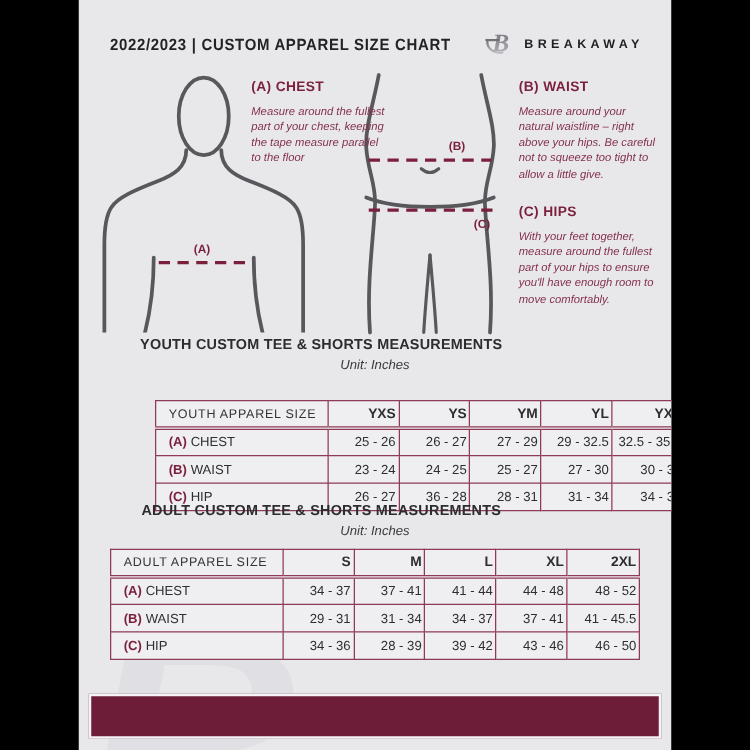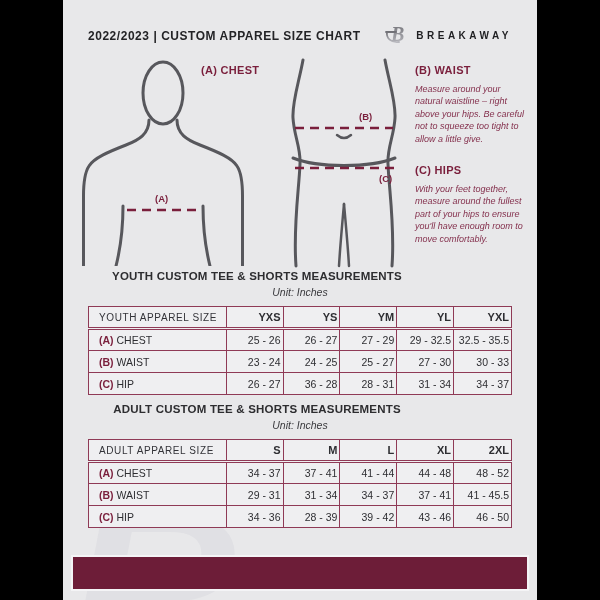--- a/index.html
+++ b/index.html
@@ -9,21 +9,21 @@
     font-family:"Liberation Sans", sans-serif;
     position:relative;
     overflow:hidden;
   }
   .flyer {
     position:absolute; left:63px; top:0; width:474px; height:600px;
     background:#e8e8ea; overflow:hidden;
   }
   
   .hdr { position:absolute; top:20px; left:25px; right:22px; height:30px;
-         display:flex; align-items:center; }
+         display:flex; align-items:center; justify-content:space-between; }
   .hdr-title { font-weight:bold; font-size:13px; letter-spacing:0.6px; color:#232326;
                transform:scaleX(0.92); transform-origin:left center; white-space:nowrap; }
   .brand { display:flex; align-items:center; gap:6px; }
   .brand-name { font-weight:bold; font-size:10px; letter-spacing:3.5px; color:#1f1f22; }
   
   .fig { position:absolute; }
   .mtext { position:absolute; z-index:2; }
   .mhead { font-weight:bold; font-size:11px; color:#7a1f3c; letter-spacing:0.3px; margin-bottom:7px; }
   .mbody { font-style:italic; font-size:9px; line-height:1.38; color:#84304d; }
   
@@ -80,20 +80,21 @@
         <path d="M42,150 C42,168 40,190 35,210"></path>
         <path d="M122,150 C122,168 124,190 129,210"></path>
       </g>
       <line x1="46" y1="154" x2="118" y2="154" stroke="#7a1f3c" stroke-width="2.6" stroke-dasharray="9 6"></line>
       <text x="74" y="146" font-size="9.5" font-weight="bold" fill="#7a1f3c">(A)</text>
     </svg>
   </div>
 
   <div class="mtext" style="left:138px; top:64px; width:110px;">
     <div class="mhead">(A) CHEST</div>
+    <div class="mbody">Measure around the fullest part of your chest, keeping the tape measure parallel to the floor</div>
   </div>
 
   <div class="fig" style="left:220px; top:56px;">
     <svg width="122" height="212" viewBox="0 0 122 212">
       <g fill="none" stroke="#57575c" stroke-width="3" stroke-linecap="round">
         <path d="M20,4 C16,26 9,46 10,62 C11,80 18,92 17,108 C16,134 10,170 13,210"></path>
         <path d="M102,4 C106,26 113,46 112,62 C111,80 104,92 105,108 C106,134 112,170 109,210"></path>
         <path d="M10,102 C35,112 87,112 112,102"></path>
       </g>
       <path d="M54,79 Q61,85 68,79" fill="none" stroke="#57575c" stroke-width="2.5" stroke-linecap="round"></path>
@@ -115,21 +116,21 @@
 
   <div class="mtext" style="left:352px; top:164px; width:120px;">
     <div class="mhead">(C) HIPS</div>
     <div class="mbody">With your feet together, measure around the fullest part of your hips to ensure you'll have enough room to move comfortably.</div>
   </div>
 
   <div class="watermark">B</div>
 
   <div class="tbl-title" style="top:270px;">YOUTH CUSTOM TEE &amp; SHORTS MEASUREMENTS</div>
   <div class="tbl-unit" style="top:286px;">Unit: Inches</div>
-  <table style="top:306px;">
+  <table style="top:320px;margin-left:36px;">
     <colgroup>
         <col style="width:138px">
         <col style="width:57px">
         <col style="width:57px">
         <col style="width:57px">
         <col style="width:57px">
         <col style="width:58px">
       </colgroup>
     <tbody>
         <tr class="hrow">

